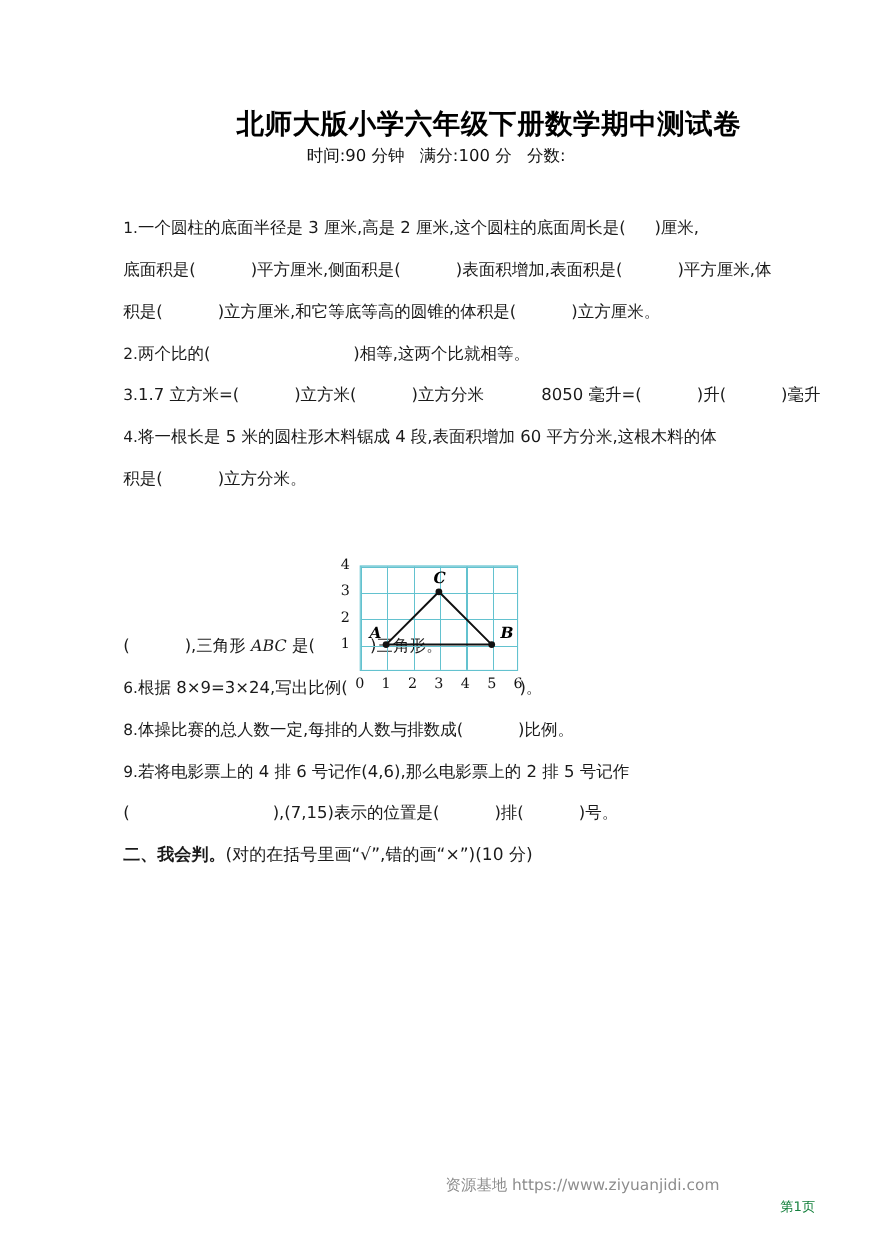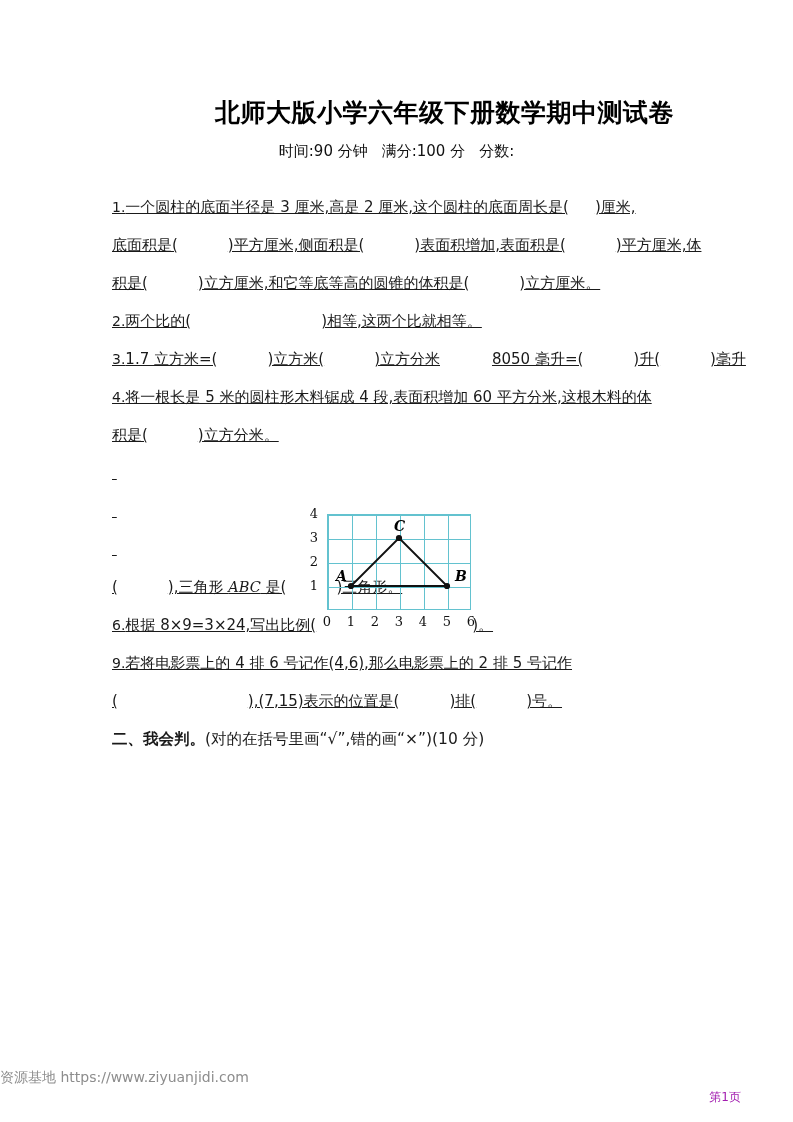--- a/index.html
+++ b/index.html
@@ -28,21 +28,21 @@
     width: 793px;
     text-align: center;
     font-size: 25px;
     font-weight: bold;
     letter-spacing: 0.5px;
     color: #000;
     margin-left: 48px;
   }
   .subtitle {
     position: absolute;
-    top: 142px;
+    top: 132px;
     left: 0;
     width: 793px;
     text-align: center;
     font-size: 15px;
     color: #111;
   }
   .subtitle .sp { display: inline-block; width: 14px; }
 
   
   .content {
@@ -50,21 +50,20 @@
     top: 188px;
     left: 112px;
     width: 572px;
   }
   .line {
     font-size: 15px;
     line-height: 38px;
     height: 38px;
     white-space: nowrap;
     color: #1a1a1a;
-    text-decoration: underline;
   }
   .sec-head {
     font-size: 15.5px;
     font-weight: bold;
     line-height: 38px;
     height: 38px;
     white-space: nowrap;
   }
   .sec-head .pts { font-weight: normal; }
   .num { font-size: 14px; }
@@ -118,30 +117,30 @@
     font-size: 14px;
     color: #000;
   }
 
   
   .watermark {
     position: absolute;
     top: 1069px;
     left: 0;
     width: 654px;
-    text-align: left;
+    text-align: right;
     font-size: 14px;
     color: #8d8d8d;
   }
   .pagenum {
     position: absolute;
     top: 1089px;
     right: 52px;
     font-size: 12px;
-    color: #a21caf;
+    color: #15803d;
   }
 </style>
 </head>
 <body>
 
 <div class="page">
 
   <div class="title">北师大版小学六年级下册数学期中测试卷</div>
 
   <div class="subtitle">
@@ -182,20 +181,23 @@
 
     <div class="line">
       <span>(</span><span class="blank-m"></span><span>),三角形 </span><span class="en">ABC</span><span> 是(</span><span class="blank-m"></span><span>)三角形。</span>
     </div>
 
     <div class="line">
       <span class="num">6.</span><span>根据 8×9=3×24,写出比例(</span><span class="blank-xl"></span><span class="gap"></span><span>)。</span>
     </div>
 
 
+    <div class="line">
+      <span class="num">8.</span><span>体操比赛的总人数一定,每排的人数与排数成(</span><span class="blank-m"></span><span>)比例。</span>
+    </div>
 
     <div class="line">
       <span class="num">9.</span><span>若将电影票上的 4 排 6 号记作(4,6),那么电影票上的 2 排 5 号记作</span>
     </div>
     <div class="line">
       <span>(</span><span class="blank-xl"></span><span>),(7,15)表示的位置是(</span><span class="blank-m"></span><span>)排(</span><span class="blank-m"></span><span>)号。</span>
     </div>
 
 
     <div class="sec-head">

